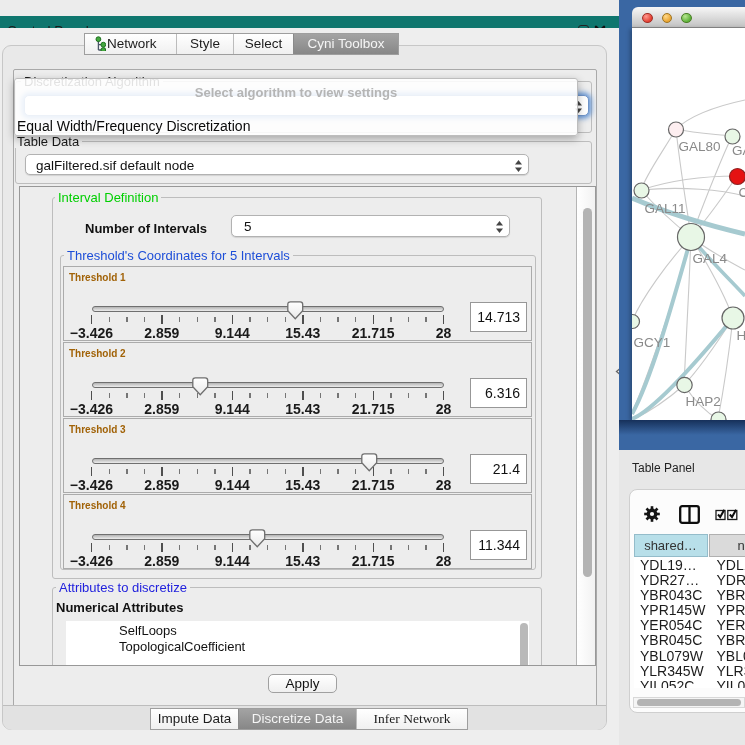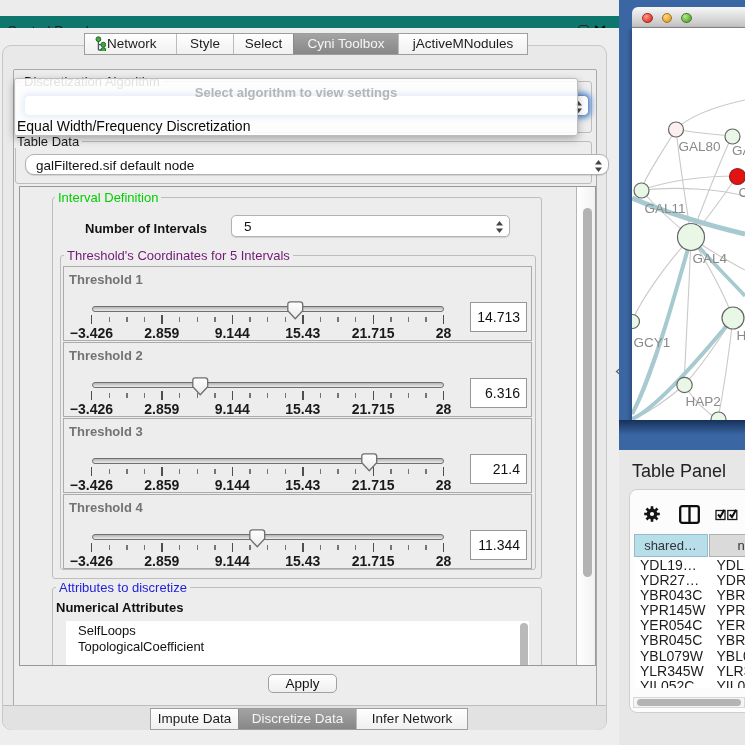--- a/index.html
+++ b/index.html
@@ -25,21 +25,21 @@
 .grouplabel { position:absolute; font-size:13px; color:#1a1a1a; background:#ededed;
   padding:0 3px; line-height:13px; }
 .combo { position:absolute; background:#ffffff; border:1px solid #b2b2b2; border-radius:5px;
   box-shadow:0 1px 1px rgba(0,0,0,0.12); font-size:13.5px; color:#111; }
 .combo .txt { position:absolute; left:10px; top:3px; }
 .arrows { position:absolute; right:6px; top:3.5px; width:8px; }
 .arrows svg { display:block; }
 .bold { font-weight:bold; }
 .tbox { position:absolute; left:63px; width:469px; height:75px; border:1px solid #ababab;
   background:#ededed; }
-.tbox .lbl { position:absolute; left:5px; top:5px; font-size:13px; font-weight:bold; color:#737373; }
+.tbox .lbl { position:absolute; left:5px; top:5px; font-size:10px; font-weight:bold; color:#a16207; }
 .track { position:absolute; left:28px; top:39px; width:352px; height:6px; border:1px solid #6f6f6f;
   border-radius:3.5px; background:linear-gradient(#b3b3b3,#ededed); }
 .minticks { position:absolute; left:27px; top:50.5px; width:355px; height:5px;
   background:repeating-linear-gradient(to right,#757575 0 1.4px,transparent 1.4px 17.6px); }
 .majticks { position:absolute; left:27px; top:48.5px; width:355px; height:8.5px;
   background:repeating-linear-gradient(to right,#4f4f4f 0 1.4px,transparent 1.4px 70.42px); }
 .ticklab { position:absolute; top:58.5px; font-size:14px; font-weight:bold; color:#1a1a1a;
   transform:translateX(-50%); white-space:nowrap; }
 .thumb { position:absolute; top:34.5px; }
 .vfield { position:absolute; left:406px; top:35px; width:57px; height:30px; background:#fff;
@@ -64,37 +64,36 @@
   <div class="s" style="width:91px; padding-left:22px; text-align:left; position:relative;">
     <svg style="position:absolute; left:9px; top:1px;" width="12" height="16" viewBox="0 0 12 16">
       <path d="M4.4,6 L4.4,15 M4.4,9.7 L9,9.7 M4.4,15 L9,15" stroke="#4a5568" stroke-width="1.3" fill="none"></path>
       <circle cx="4.4" cy="4.2" r="2.4" fill="#44a83e" stroke="#1e7020" stroke-width="1"></circle>
       <circle cx="9.3" cy="9.7" r="2.4" fill="#44a83e" stroke="#1e7020" stroke-width="1"></circle>
       <circle cx="9.3" cy="15" r="2.4" fill="#44a83e" stroke="#1e7020" stroke-width="1"></circle>
     </svg>Network</div>
   <div class="s" style="width:57px;">Style</div>
   <div class="s" style="width:60px;">Select</div>
   <div class="s sel" style="width:105px;">Cyni Toolbox</div>
-  <div class="s" style="width:129px;">jActiveMNodules</div>
 </div>
 
 <div class="groupbox" style="left:15px; top:81px; width:577px; height:52px;"></div>
 <div class="grouplabel" style="left:21px; top:75px;">Discretization Algorithm</div>
 <div class="combo" style="left:24px; top:95px; width:565px; height:21px; border-color:#6f94c8; box-shadow:0 0 5px 2.5px rgba(86,140,210,0.9);">
   <div class="arrows">
       <svg width="9" height="14" viewBox="0 0 9 14">
     <path d="M4.5,1 L8,5.5 L1,5.5 Z" fill="#444"></path>
         <path d="M4.5,13 L1,8.5 L8,8.5 Z" fill="#444"></path>
       </svg>
     </div>
 </div>
 
 <div class="groupbox" style="left:15px; top:141px; width:577px; height:43px;"></div>
 <div class="grouplabel" style="left:14px; top:134.5px; background:#eee;">Table Data</div>
-<div class="combo" style="left:25px; top:154px; width:584px; height:21px;border-radius:9px;">
+<div class="combo" style="left:25px; top:154px; width:504px; height:21px;">
   <div class="txt">galFiltered.sif default node</div>
   <div class="arrows">
       <svg width="9" height="14" viewBox="0 0 9 14">
     <path d="M4.5,1 L8,5.5 L1,5.5 Z" fill="#444"></path>
         <path d="M4.5,13 L1,8.5 L8,8.5 Z" fill="#444"></path>
       </svg>
     </div>
 </div>
 
 <div class="abs" id="scrollpane" style="left:19px; top:186px; width:577px; height:480px; border:1px solid #989898; background:#ededed; overflow:hidden;">
@@ -105,21 +104,21 @@
   <div class="combo" style="left:211px; top:28px; width:279px; height:22px;">
     <div class="txt" style="left:12px;">5</div>
     <div class="arrows">
         <svg width="9" height="14" viewBox="0 0 9 14">
       <path d="M4.5,1 L8,5.5 L1,5.5 Z" fill="#444"></path>
           <path d="M4.5,13 L1,8.5 L8,8.5 Z" fill="#444"></path>
         </svg>
       </div>
   </div>
   <div class="groupbox" style="left:40px; top:68px; width:476px; height:315px;"></div>
-  <div class="grouplabel" style="left:44px; top:62px; color:#701a75;">Threshold's Coordinates for 5 Intervals</div>
+  <div class="grouplabel" style="left:44px; top:62px; color:#1d4ed8;">Threshold's Coordinates for 5 Intervals</div>
 
   <div class="tbox" style="left:43px; top:78.5px;">
     <div class="lbl">Threshold 1</div>
     <div class="track"></div>
       <div class="minticks"></div>
       <div class="majticks"></div>
     <span class="ticklab" style="left:27.4px;">−3.426</span>
     <span class="ticklab" style="left:97.8px;">2.859</span>
     <span class="ticklab" style="left:168.2px;">9.144</span>
     <span class="ticklab" style="left:238.7px;">15.43</span>
@@ -199,21 +198,21 @@
           </linearGradient>
         </defs>
         <path d="M 3.4,0.8 L 13.1,0.8 Q 15.7,0.8 15.7,3.4 L 15.7,9.8 L 8.25,17.8 L 0.8,9.8 L 0.8,3.4 Q 0.8,0.8 3.4,0.8 Z" fill="url(#thg4)" stroke="#6e6e6e" stroke-width="1.3"></path>
       </svg>
     <div class="vfield">11.344</div>
   </div>
 
   <div class="groupbox" style="left:32px; top:400px; width:490px; height:100px;"></div>
   <div class="grouplabel" style="left:36px; top:394px; color:#2121dd;">Attributes to discretize</div>
   <div class="abs bold" style="left:36px; top:413px; font-size:13px; color:#111;">Numerical Attributes</div>
-  <div class="abs" style="left:46px; top:434px; width:463px; height:46px; background:#ffffff; overflow:hidden;">
+  <div class="abs" style="left:46px; top:434px; width:463px; height:46px; background:#ffffff; overflow:hidden;padding-left:41px;">
     <div style="padding-top:2px;">
       <div class="listitem">SelfLoops</div>
       <div class="listitem">TopologicalCoefficient</div>
     </div>
     <div class="abs" style="right:1.5px; top:1.5px; width:8px; height:60px; background:#b9b9b9; border-radius:4px;"></div>
   </div>
 
   <div class="abs" style="left:556px; top:0; width:20px; height:480px; background:linear-gradient(to right,#ffffff,#f1f1f1); border-left:1px solid #b5b5b5;"></div>
   <div class="abs" style="left:562.5px; top:21px; width:9px; height:369px; background:#b3b3b3; border-radius:4.5px;"></div>
 </div>
@@ -224,21 +223,21 @@
   <div style="position:absolute; left:2px; top:39px; font-size:14px; color:#0a0a0a;">Equal Width/Frequency Discretization</div>
 </div>
 
 <div class="abs" style="left:268px; top:674px; width:69px; height:19px; border:1px solid #a0a0a0; border-radius:5px;
   background:linear-gradient(#ffffff,#efefef); font-size:13.5px; color:#111; text-align:center; line-height:17px;">Apply</div>
 
 <div class="abs" style="left:3px; top:704.5px; width:603px; height:25px; background:#e2e2e2; border-top:1px solid #bdbdbd; border-radius:0 0 9px 9px;"></div>
 <div class="seg" style="left:150px; top:708px; height:21.5px; line-height:20px; font-size:13.5px;">
   <div class="s" style="width:87px;">Impute Data</div>
   <div class="s sel" style="width:118px;">Discretize Data</div>
-  <div class="s" style="width:111px;">Infer Network</div>
+  <div class="s" style="width:111px;font-family:Liberation Serif, serif;">Infer Network</div>
 </div>
 
 <svg class="abs" style="left:614.5px; top:368px;" width="6" height="7" viewBox="0 0 6 7">
   <path d="M4.5,1 L1.5,3.5 L4.5,6" stroke="#666" stroke-width="1.3" fill="none"></path>
 </svg>
 
 <div class="abs" style="left:619px; top:0; width:126px; height:450px; background:#3a67a3;"></div>
 <div class="abs" style="left:631.5px; top:6.5px; width:113.5px; height:21px;
   background:linear-gradient(#f7f7f7,#c2c2c2); border-radius:6px 0 0 0; border-bottom:1px solid #8a8a8a;">
   <div class="abs" style="left:10.5px; top:6px; width:10.6px; height:10.6px; border-radius:50%;
@@ -295,21 +294,21 @@
     <text x="60.5" y="234.5">GAL4</text>
     <text x="1.5" y="318.5">GCY1</text>
     <text x="104.5" y="311.5">H</text>
     <text x="53.5" y="378">HAP2</text>
   </g>
 </svg>
 </div>
 <div class="abs" style="left:619px; top:420px; width:126px; height:30px; background:linear-gradient(#16305a,#3a67a3 50%);"></div>
 
 <div class="abs" style="left:619px; top:450px; width:126px; height:295px; background:#e7e7e7;"></div>
-<div class="abs" style="left:632px; top:461px; font-size:18px; color:#222;">Table Panel</div>
+<div class="abs" style="left:632px; top:461px; font-size:12px; color:#222;">Table Panel</div>
 <div class="abs" style="left:629px; top:489px; width:130px; height:224px; background:#fcfcfc; border:1px solid #cfcfcf; border-radius:8px;"></div>
 
 <svg class="abs" style="left:644px; top:506px;" width="16" height="16" viewBox="0 0 16 16">
   <g fill="#151515">
     <circle cx="8" cy="8" r="5.4"></circle>
     <g>
       <rect x="6.7" y="0.2" width="2.6" height="3"></rect>
       <rect x="6.7" y="12.8" width="2.6" height="3"></rect>
       <rect x="0.2" y="6.7" width="3" height="2.6"></rect>
       <rect x="12.8" y="6.7" width="3" height="2.6"></rect>

